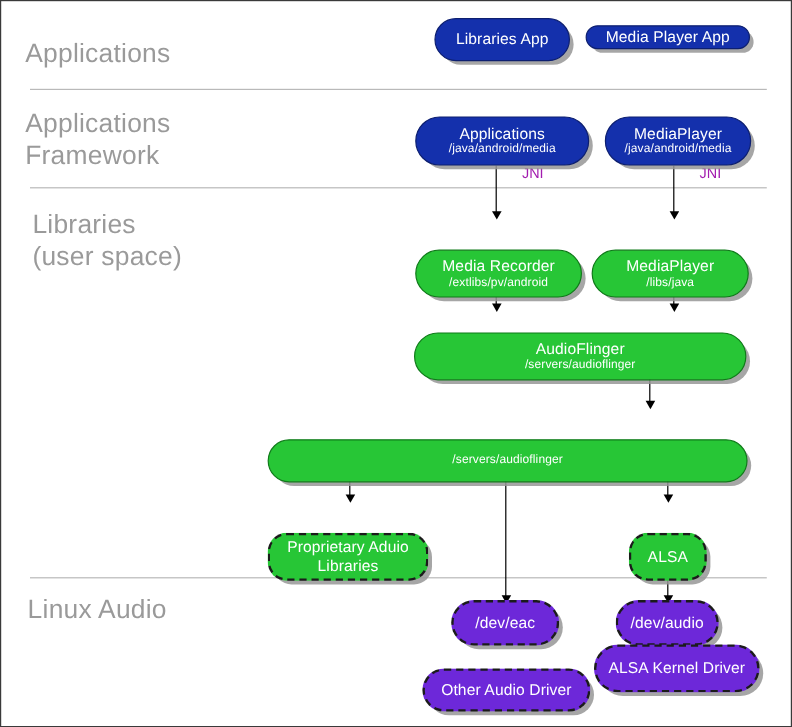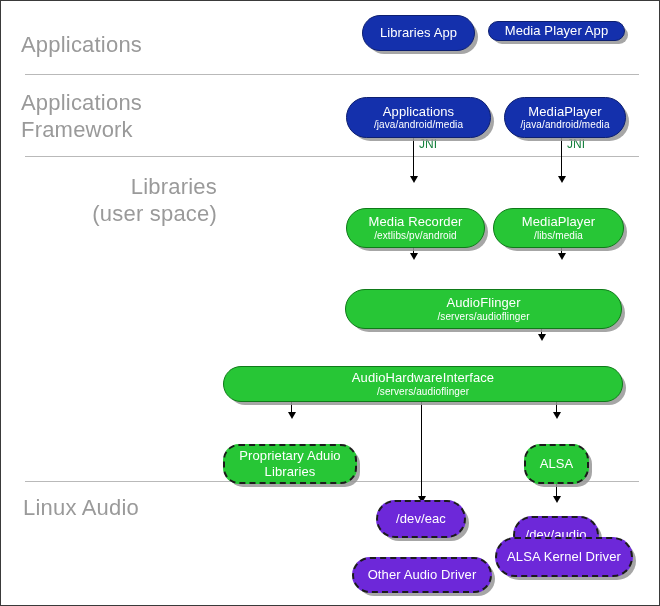--- a/index.html
+++ b/index.html
@@ -42,22 +42,23 @@
   .arrow-head{
     position:absolute;
     width:0;height:0;
     border-left:4px solid transparent;
     border-right:4px solid transparent;
     border-top:7px solid #000000;
   }
   .edge-label{
     position:absolute;
     font-size:12px;
-    color:#15803d;
+    color:#a21caf;
     white-space:nowrap;
+    margin-left:16px;
   }
 
   
   .node{
     position:absolute;
     box-sizing:border-box;
     display:flex;
     flex-direction:column;
     align-items:center;
     justify-content:center;
@@ -82,21 +83,21 @@
 </head>
 <body>
 
 <div id="diagram">
 
   <div class="layer-label" style="left:20px;top:30px;width:200px;text-align:left;">Applications</div>
 
   <div class="layer-label" style="left:20px;top:88px;width:200px;text-align:left;">Applications
 Framework</div>
 
-  <div class="layer-label" style="left:16px;top:172px;width:200px;text-align:right;">Libraries
+  <div class="layer-label" style="left:26px;top:172px;width:200px;text-align:left;">Libraries
 (user space)</div>
 
   <div class="layer-label" style="left:22px;top:493px;width:220px;text-align:left;">Linux Audio</div>
 
   <div class="divider" style="left:24px;top:73px;width:614px;"></div>
   <div class="divider" style="left:24px;top:155px;width:614px;"></div>
   <div class="divider" style="left:24px;top:480px;width:614px;"></div>
 
   <div class="vline" style="left:412px;top:137px;height:42px;"></div>
   <div class="arrow-head" style="left:409px;top:175px;"></div>
@@ -145,46 +146,45 @@
     <span class="sub">/java/android/media</span>
   </div>
 
   <div class="node green" style="left:345px;top:179px;width:139px;height:40px;">
     <span class="title">Media Recorder</span>
     <span class="sub">/extlibs/pv/android</span>
   </div>
 
   <div class="node green" style="left:492px;top:179px;width:131px;height:40px;">
     <span class="title">MediaPlayer</span>
-    <span class="sub">/libs/media</span>
+    <span class="sub">/libs/java</span>
   </div>
 
-  <div class="node green" style="left:344px;top:260px;width:277px;height:40px;">
+  <div class="node green" style="left:344px;top:248px;width:277px;height:40px;">
     <span class="title">AudioFlinger</span>
     <span class="sub">/servers/audioflinger</span>
   </div>
 
   <div class="node green" style="left:222px;top:337px;width:400px;height:36px;">
-    <span class="title">AudioHardwareInterface</span>
     <span class="sub">/servers/audioflinger</span>
   </div>
 
   <div class="node green dashed" style="left:222px;top:415px;width:134px;height:40px;border-radius:16px;">
     <span class="title two-line">Proprietary Aduio Libraries</span>
   </div>
 
   <div class="node green dashed" style="left:523px;top:415px;width:65px;height:40px;border-radius:16px;">
     <span class="title">ALSA</span>
   </div>
 
   <div class="node red dashed" style="left:375px;top:499px;width:90px;height:38px;">
     <span class="title">/dev/eac</span>
   </div>
 
-  <div class="node red dashed" style="left:512px;top:499px;width:86px;height:38px;margin-top:16px;">
+  <div class="node red dashed" style="left:512px;top:499px;width:86px;height:38px;">
     <span class="title">/dev/audio</span>
   </div>
 
   <div class="node red dashed" style="left:351px;top:556px;width:140px;height:36px;">
     <span class="title">Other Audio Driver</span>
   </div>
 
   <div class="node red dashed" style="left:494px;top:536px;width:138px;height:40px;">
     <span class="title">ALSA Kernel Driver</span>
   </div>

